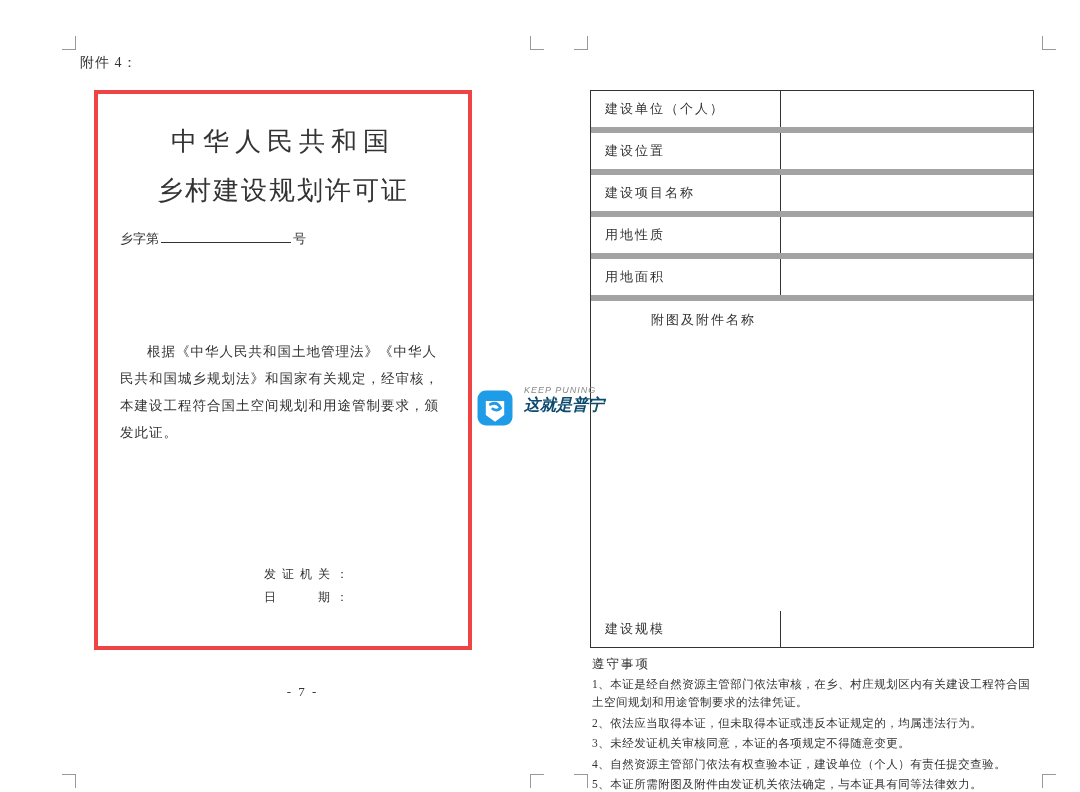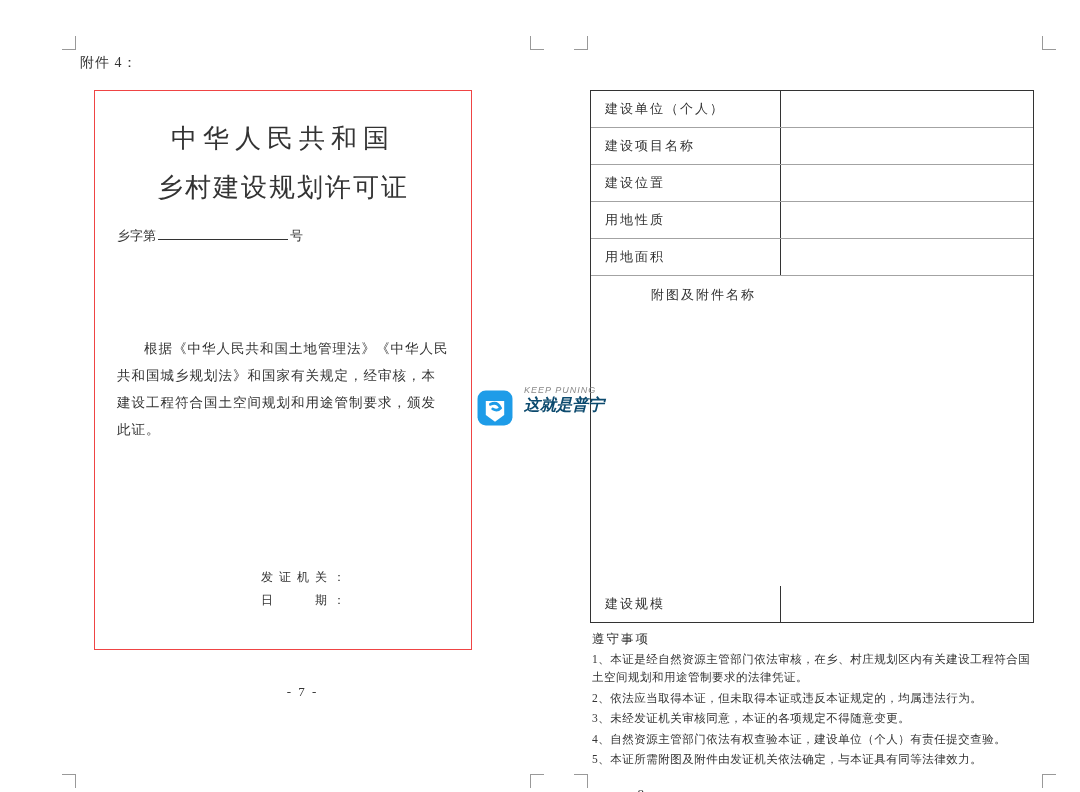--- a/index.html
+++ b/index.html
@@ -15,33 +15,33 @@
   .crop.tl2{top:36px;left:574px;} .crop.tl2::before{top:13px;left:0;} .crop.tl2::after{top:0;left:13px;}
   .crop.tr2{top:36px;left:1042px;} .crop.tr2::before{top:13px;left:0;} .crop.tr2::after{top:0;left:0;}
   .crop.bl2{top:774px;left:574px;} .crop.bl2::before{top:0;left:0;} .crop.bl2::after{top:0;left:13px;}
   .crop.br2{top:774px;left:1042px;} .crop.br2::before{top:0;left:0;} .crop.br2::after{top:0;left:0;}
 
   .page{position:absolute;}
   .page.left{left:80px;top:54px;width:445px;height:700px;}
   .page.right{left:590px;top:90px;width:452px;height:680px;}
 
   .attach-label{font-size:14px;letter-spacing:1px;margin:0 0 10px 0;}
-  .cert-box{border:1px solid #ef4444;width:378px;height:560px;margin:18px 0 0 14px;padding:30px 22px 18px;box-sizing:border-box;position:relative;}
+  .cert-box{border:4px solid #ef4444;width:378px;height:560px;margin:18px 0 0 14px;padding:30px 22px 18px;box-sizing:border-box;position:relative;}
   .cert-title1{text-align:center;font-size:26px;font-weight:500;letter-spacing:6px;margin:0;}
   .cert-title2{text-align:center;font-size:26px;font-weight:500;letter-spacing:2px;margin:14px 0 0;}
   .cert-no{text-align:left;font-size:13px;margin-top:22px;white-space:nowrap;}
   .cert-no .uline{display:inline-block;border-bottom:1px solid #333;width:130px;height:0.9em;vertical-align:baseline;margin:0 2px;}
   .cert-body{font-size:13.5px;line-height:2;letter-spacing:1px;margin-top:90px;text-indent:2em;}
   .issue{position:absolute;bottom:34px;left:0;right:0;font-size:12px;}
   .issue div{margin:6px 0;padding-left:166px;letter-spacing:6px;}
   .page-num{text-align:center;font-size:13px;margin-top:34px;letter-spacing:2px;}
   .page-num.right-num{margin-top:18px;text-align:left;padding-left:36px;}
 
   .form-wrap{border:1px solid #333;width:444px;box-sizing:border-box;}
-  .form-row{display:flex;border-bottom:1px solid #a3a3a3;}
+  .form-row{display:flex;border-bottom:6px solid #a3a3a3;}
   .form-row:last-child{border-bottom:none;}
   .form-cell{padding:9px 14px;font-size:13px;letter-spacing:2px;box-sizing:border-box;}
   .lbl{width:190px;border-right:1px solid #333;}
   .val{flex:1;}
   .att-title{padding:10px 14px 6px 60px;font-size:13px;letter-spacing:2px;}
   .att-space{height:276px;}
   .notes-head{font-size:12.5px;font-weight:500;letter-spacing:2px;margin:8px 0 2px 2px;}
   .notes{font-size:11.5px;line-height:1.6;letter-spacing:0.5px;padding:0 2px;}
   .notes p{margin:2px 0;}
 
@@ -86,25 +86,25 @@
     <div class="page-num">- 7 -</div>
   </div>
 
   <div class="page right">
     <div class="form-wrap">
       <div class="form-row">
         <div class="form-cell lbl">建设单位（个人）</div>
         <div class="form-cell val"></div>
       </div>
       <div class="form-row">
-        <div class="form-cell lbl">建设项目名称</div>
+        <div class="form-cell lbl">建设位置</div>
         <div class="form-cell val"></div>
       </div>
       <div class="form-row">
-        <div class="form-cell lbl">建设位置</div>
+        <div class="form-cell lbl">建设项目名称</div>
         <div class="form-cell val"></div>
       </div>
       <div class="form-row">
         <div class="form-cell lbl">用地性质</div>
         <div class="form-cell val"></div>
       </div>
       <div class="form-row">
         <div class="form-cell lbl">用地面积</div>
         <div class="form-cell val"></div>
       </div>

